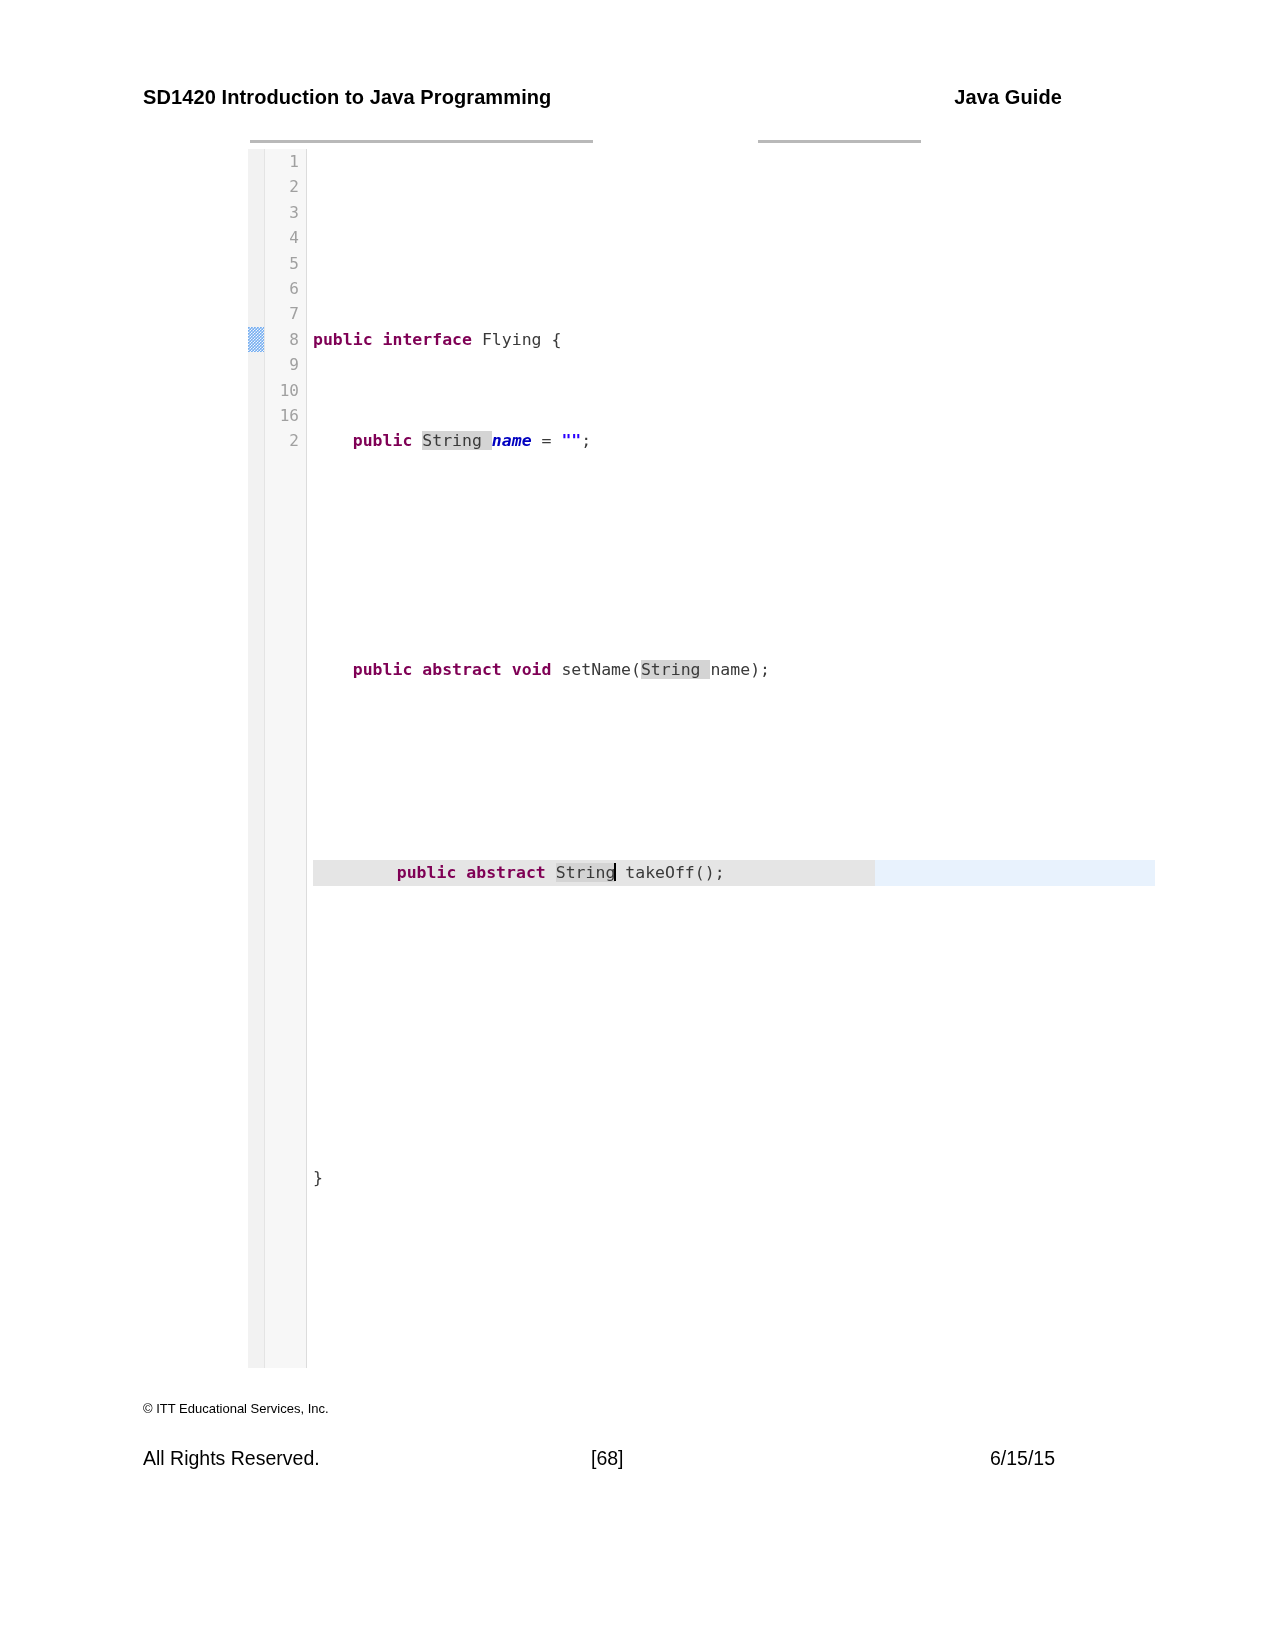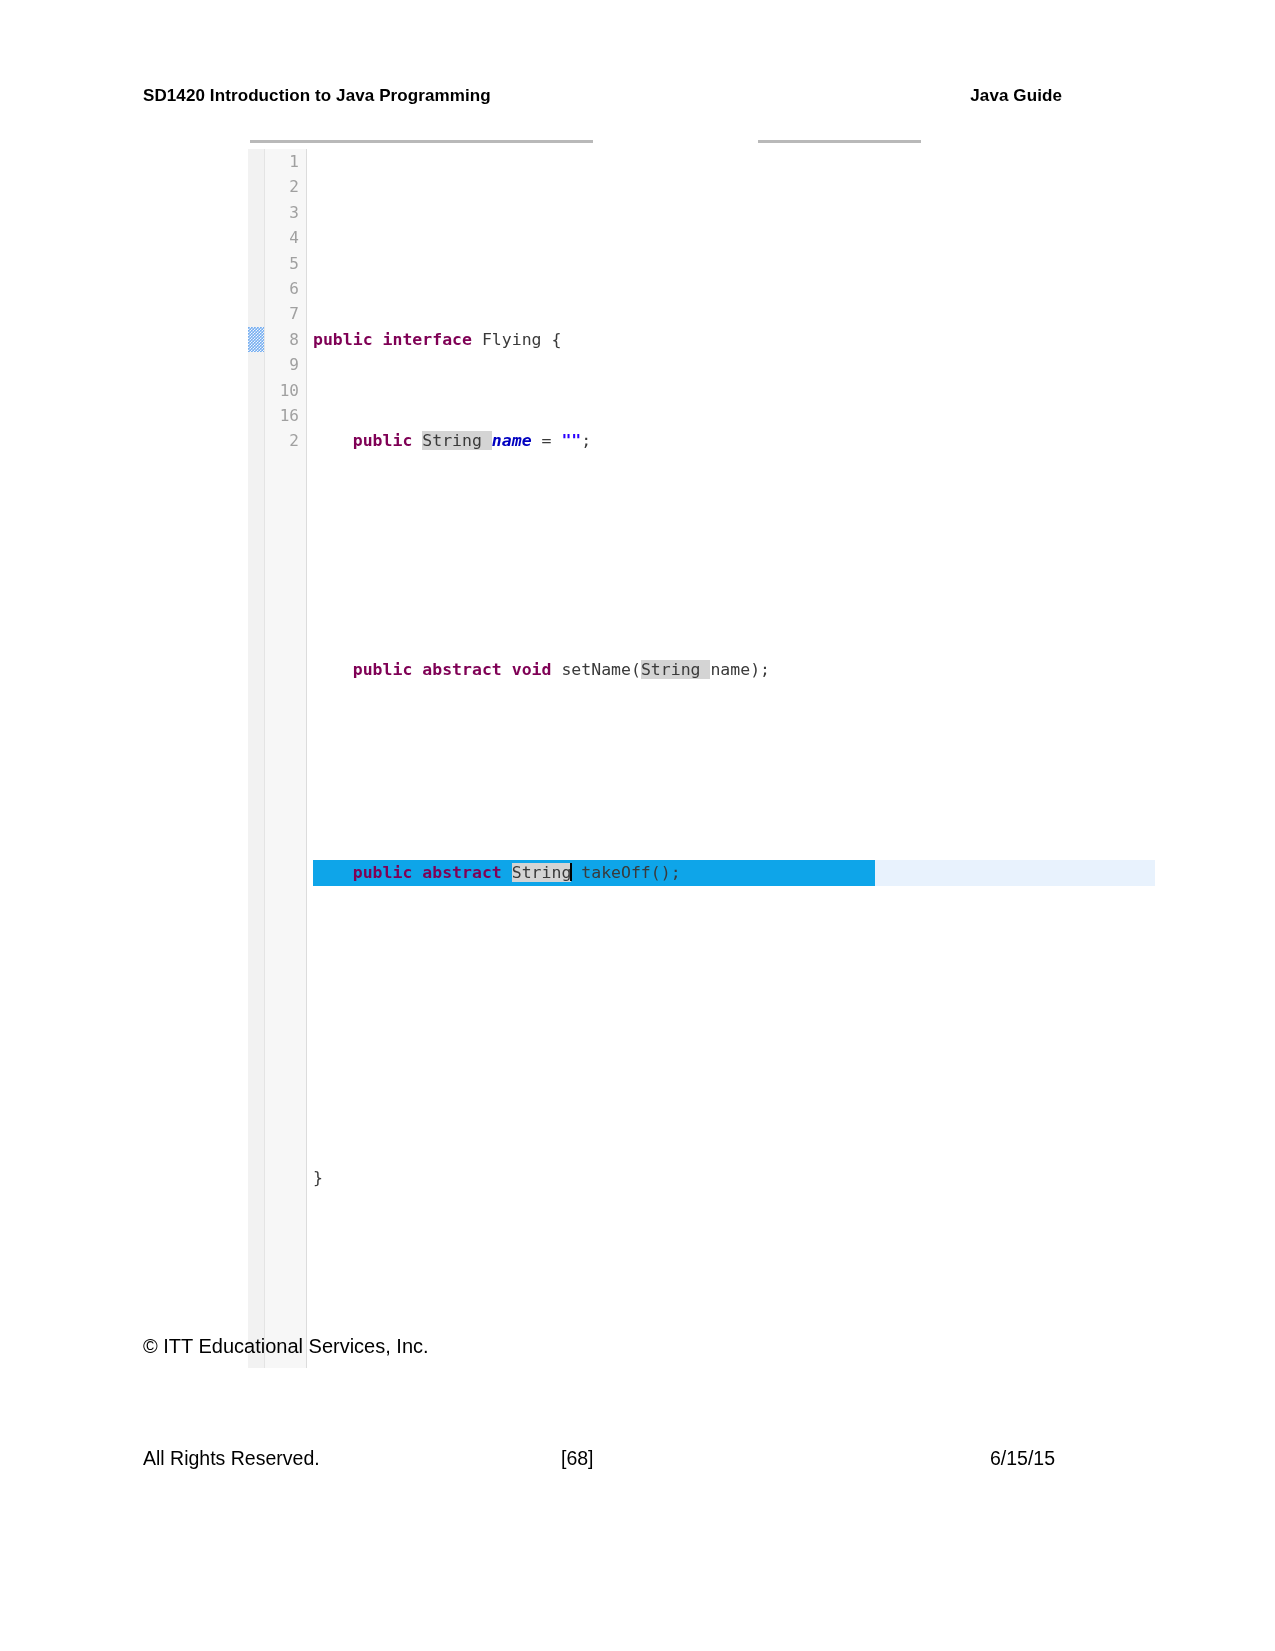--- a/index.html
+++ b/index.html
@@ -20,21 +20,21 @@
     position: absolute;
     left: 143px;
     top: 86px;
     width: 925px;
     display: flex;
     justify-content: space-between;
     align-items: baseline;
   }
   .header-title,
   .header-right {
-    font-size: 17px;
+    font-size: 20px;
     font-weight: bold;
     color: #000000;
     letter-spacing: 0.1px;
     white-space: nowrap;
   }
   .header-right {
     margin-right: 6px;
   }
 
   
@@ -118,22 +118,23 @@
     background: #ffffff;
     overflow: visible;
   }
   .code .cl {
     display: block;
     height: 25.4px;
     line-height: 25.4px;
     position: relative;
   }
   .code .cl.current {
-    background: #0ea5e9;
+    background: #e5e5e5;
     box-shadow: 280px 0 0 #e8f2fd;
+    padding-left: 44px;
   }
 
   .kw    { color: #7f0055; font-weight: bold; }
   .plain { color: #3a3a3a; margin-top: 24px; }
   .field { color: #0000c0; font-style: italic; font-weight: bold; }
   .str   { color: #2a00ff; font-weight: bold; }
   .occ   { background: #d4d4d4; }
 
   .caret {
     display: inline-block;
@@ -141,41 +142,41 @@
     height: 18px;
     background: #000000;
     vertical-align: -3px;
     margin: 0 -1px;
   }
 
   
   .footer-copy {
     position: absolute;
     left: 143px;
-    top: 1335px;
-    font-size: 20px;
+    top: 1401px;
+    font-size: 13px;
     color: #000000;
     white-space: nowrap;
   }
   .footer-row {
     position: absolute;
     left: 143px;
     top: 1447px;
     width: 925px;
     font-size: 19.5px;
     color: #000000;
   }
   .footer-row .f-left {
     position: absolute;
     left: 0;
     white-space: nowrap;
   }
   .footer-row .f-center {
     position: absolute;
-    left: 418px;
+    left: 448px;
     white-space: nowrap;
   }
   .footer-row .f-right {
     position: absolute;
     left: 847px;
     white-space: nowrap;
     text-align: right;
   }
 </style>
 </head>

